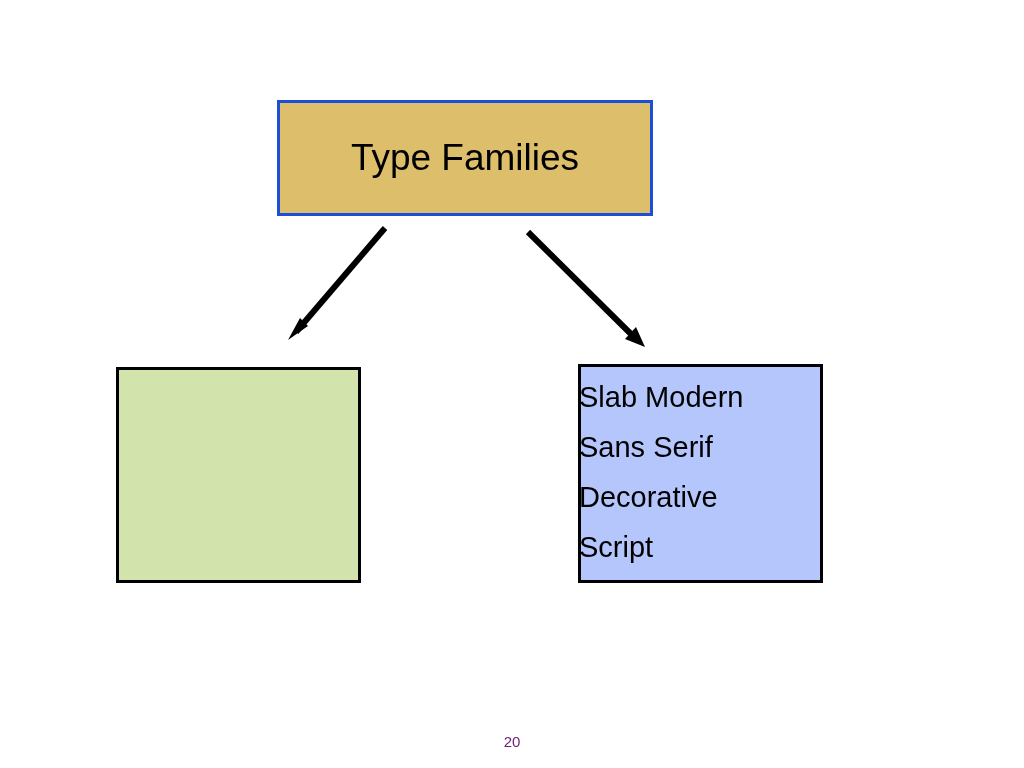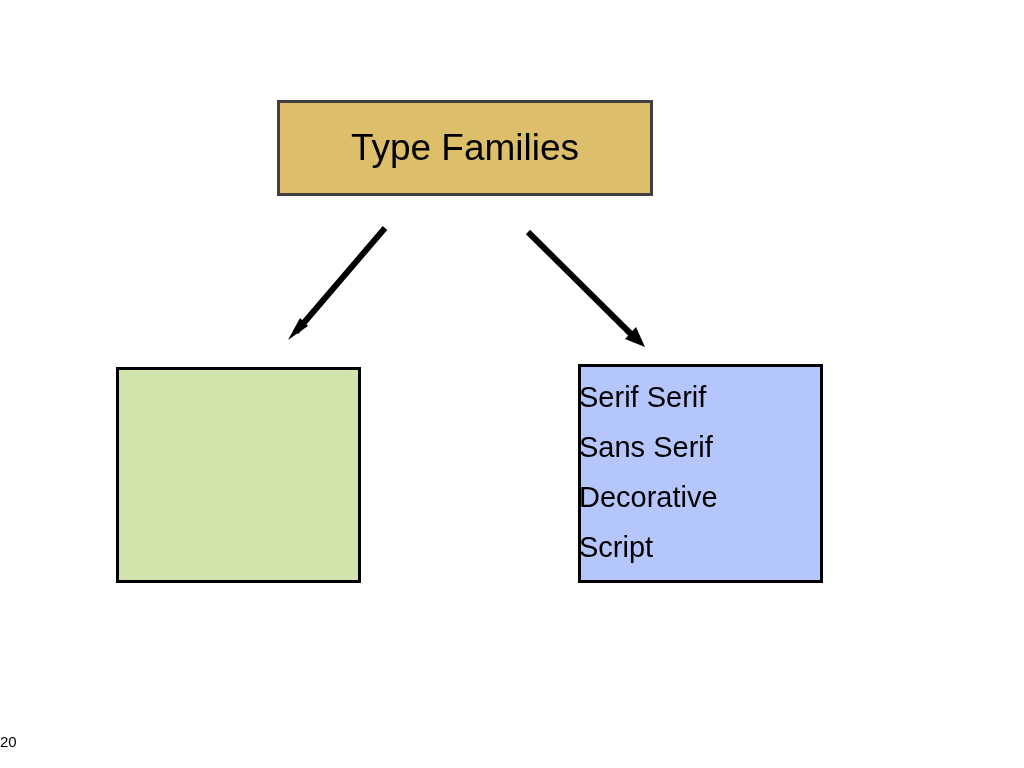--- a/index.html
+++ b/index.html
@@ -19,24 +19,24 @@
     background: #ffffff;
     overflow: hidden;
   }
 
   
   #title-box {
     position: absolute;
     left: 277px;
     top: 100px;
     width: 376px;
-    height: 96px;
+    height: 116px;
     box-sizing: border-box;
     background: #ddbe6b;
-    border: 3px solid #404040;
+    border: 3px solid #1d4ed8;
     display: flex;
     align-items: center;
     justify-content: center;
   }
   #title-text {
     font-size: 37px;
     line-height: 42px;
     letter-spacing: 0px;
     color: #000000;
     white-space: nowrap;
@@ -98,23 +98,24 @@
     margin: 0;
     padding: 0;
   }
 
   
   #page-number {
     position: absolute;
     left: 0;
     top: 733px;
     width: 1024px;
+    text-align: center;
     font-size: 15px;
     line-height: 18px;
-    color: #000000;
+    color: #701a75;
   }
 </style>
 </head>
 <body>
 
 <div id="slide">
 
   <div id="title-box">
     <span id="title-text">Type Families</span>
   </div>
@@ -131,21 +132,21 @@
       <polygon points="645,347 625,339 636,327" fill="#000000"></polygon>
     </g>
   </svg>
 
   <div id="serif-box" class="cat-box"></div>
 
   <div id="other-box" class="cat-box"></div>
 
 
   <ul id="other-list" class="cat-text">
-    <li>Serif Serif</li>
+    <li>Slab Modern</li>
     <li>Sans Serif</li>
     <li>Decorative</li>
     <li>Script</li>
   </ul>
 
   <div id="page-number">20</div>
 
 </div>
 
 </body></html>

